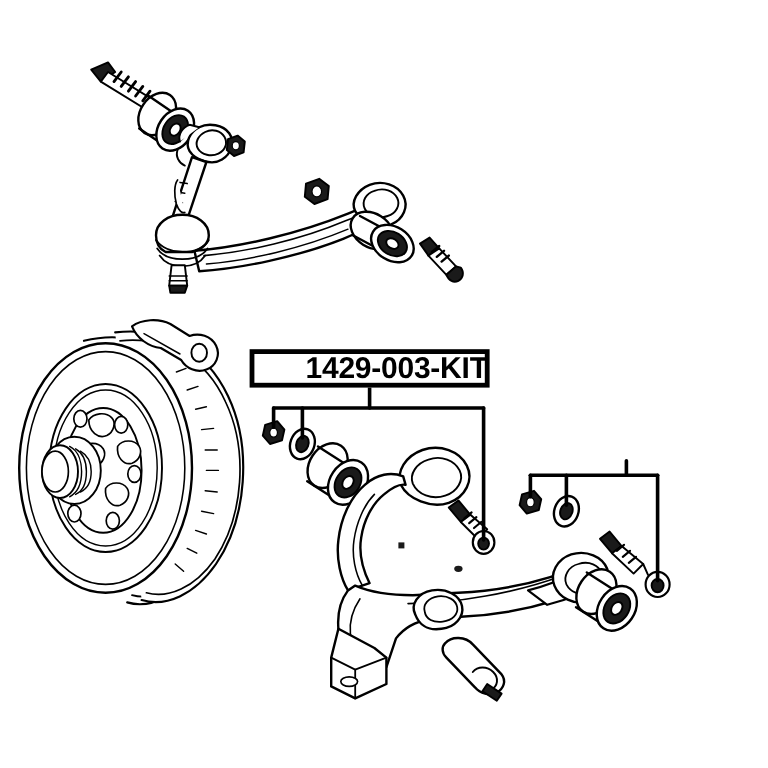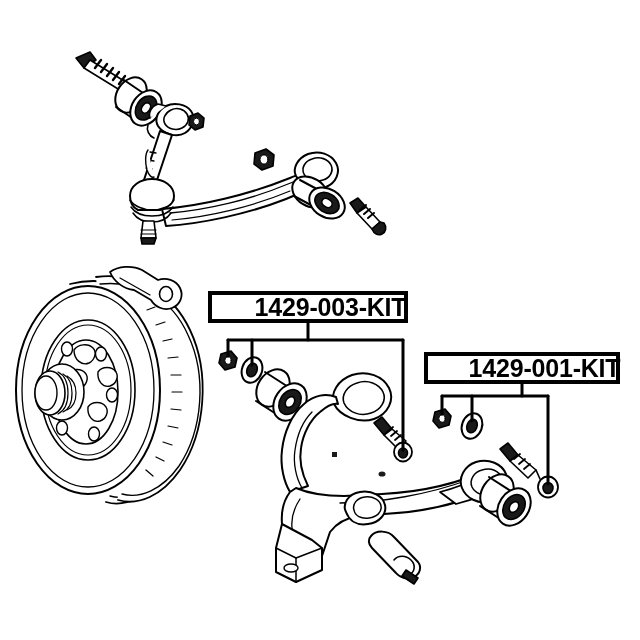--- a/index.html
+++ b/index.html
@@ -330,15 +330,14 @@
           <path d="M472 396 L472 421"></path>
           <path d="M548 396 L548 484"></path>
         </g>
       </g>
 
     </g>
   </svg>
 
   <div class="part-label-box" id="label-kit-003">1429-003-KIT</div>
 
-  <div class="part-label-box" id="label-kit-001">1429-001-KIT</div>
 
 </div>
 
 </body></html>

